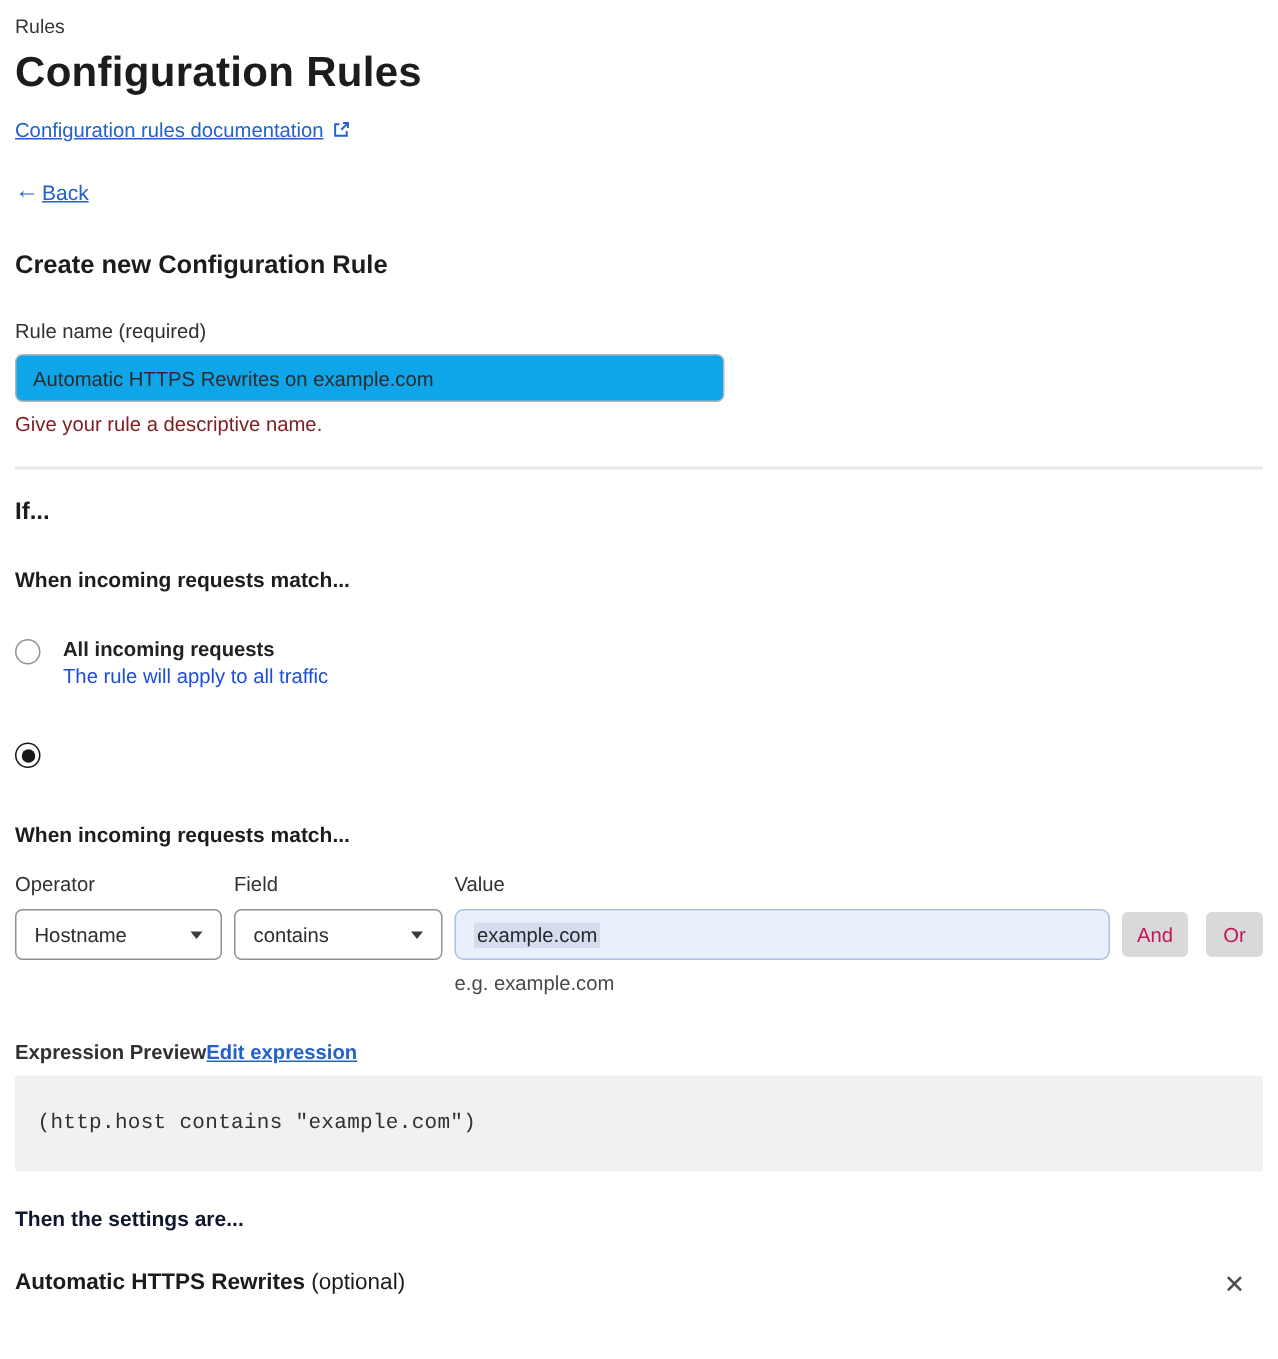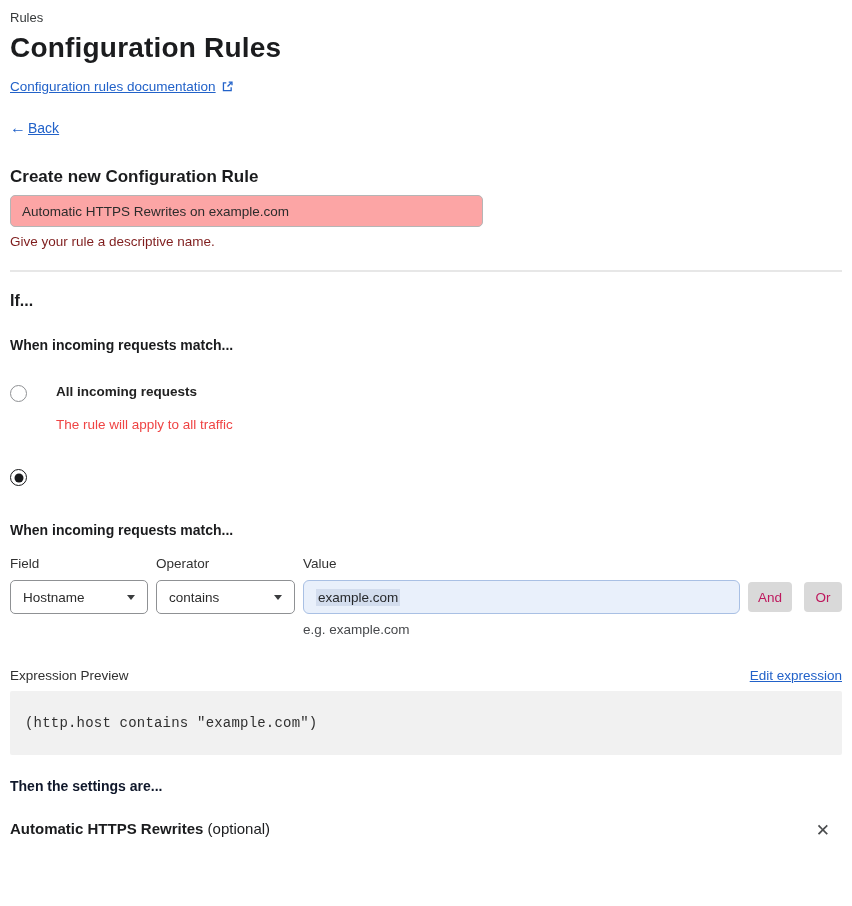--- a/index.html
+++ b/index.html
@@ -25,44 +25,44 @@
   .back-arrow { text-decoration:none; font-size:16px; margin-right:2px; }
 
   h2.section-heading { font-size:17px; font-weight:bold; margin-top:30px; color:#1b1c1e; }
 
   .field-label { margin-top:26px; font-size:13.5px; color:#313131; }
   .rule-name-input {
     margin-top:8px; width:473px; height:32px;
     border:1px solid #b5b5b5; border-radius:5px;
     padding:0 11px; font-size:13.5px; color:#2c2c2c;
     font-family:"Liberation Sans", sans-serif;
-    outline:none; display:block; background:#fca5a5;
+    outline:none; display:block; background:#0ea5e9;
   }
   .helper-text { margin-top:7px; font-size:13.5px; color:#7f1d1d; }
 
   hr.divider { border:none; border-top:2px solid #e7e7e7; margin-top:21px; }
 
   h3.if-heading { font-size:16px; font-weight:bold; margin-top:20px; color:#1b1c1e; }
   .match-heading { font-size:14px; font-weight:bold; margin-top:27px; color:#1b1c1e; }
 
   .radio-group { margin-top:31px; }
-  .radio-item { display:flex; gap:29px; margin-bottom:36px; cursor:pointer; }
+  .radio-item { display:flex; gap:15px; margin-bottom:36px; cursor:pointer; }
   .radio-circle {
     width:17px; height:17px; border-radius:50%;
     border:1px solid #8f9194; background:#fff; flex:0 0 auto; margin-top:1px;
     position:relative;
   }
   .radio-circle[data-checked="true"] { border:1.5px solid #17181a; }
   .radio-circle[data-checked="true"]::after {
     content:""; position:absolute; left:50%; top:50%;
     width:9px; height:9px; border-radius:50%;
     background:#17181a; transform:translate(-50%,-50%);
   }
   .radio-title { font-weight:bold; font-size:13.5px; color:#222; }
-  .radio-desc { font-size:13.5px; color:#ef4444; margin-top:18px; }
+  .radio-desc { font-size:13.5px; color:#1d4ed8; margin-top:3px; }
 
   .builder-heading { font-size:14px; font-weight:bold; margin-top:7px; color:#1b1c1e; }
 
   .cond-grid {
     margin-top:18px;
     display:grid;
     grid-template-columns:138px 139px 1fr 44px 42px;
     column-gap:8px;
     align-items:end;
   }
@@ -84,21 +84,21 @@
   .value-box .value-text { background:#d3ddee; padding:1px 2px; }
   .gray-btn {
     height:30px; border:none; border-radius:4px; background:#d9d9d9;
     font-size:13.5px; color:#be185d; cursor:pointer;
     font-family:"Liberation Sans", sans-serif;
     margin-bottom:2px;
   }
   .gray-btn.or { margin-left:4px; }
   .eg-helper { grid-column:3; font-size:13.5px; color:#47494c; padding-top:8px; }
 
-  .expr-row { margin-top:31px; display:flex; justify-content:space-between; align-items:baseline; }
+  .expr-row { margin-top:31px; display:flex; justify-content:flex-start; align-items:baseline;font-weight:bold; }
   .expr-label { font-size:13.5px; color:#313131; }
   .expr-edit { font-size:13.5px; }
   .code-block {
     margin-top:8px; background:#f1f1f1; border-radius:2px;
     padding:24px 15px; font-family:"Liberation Mono","DejaVu Sans Mono",monospace;
     font-size:14px; color:#303030; letter-spacing:0.2px;
   }
 
   .then-heading { font-size:14px; font-weight:bold; margin-top:23px; color:#0f172a; }
 
@@ -131,20 +131,21 @@
     </span>
   </div>
 
   <div class="back-row">
     <span class="back-arrow">←</span>
     <a class="link">Back</a>
   </div>
 
   <h2 class="section-heading">Create new Configuration Rule</h2>
 
+  <div class="field-label">Rule name (required)</div>
   <input class="rule-name-input" type="text" value="Automatic HTTPS Rewrites on example.com" style="">
   <div class="helper-text">Give your rule a descriptive name.</div>
 
   <hr class="divider">
 
   <h3 class="if-heading">If...</h3>
   <div class="match-heading">When incoming requests match...</div>
 
   <div class="radio-group">
     <div class="radio-item">
@@ -155,22 +156,22 @@
       </span>
     </div>
     <div class="radio-item">
       <span class="radio-circle" data-checked="true"></span>
     </div>
   </div>
 
   <div class="builder-heading">When incoming requests match...</div>
 
   <div class="cond-grid">
+    <div class="cond-label">Operator</div>
     <div class="cond-label">Field</div>
-    <div class="cond-label">Operator</div>
     <div class="cond-label">Value</div>
     <div></div>
     <div></div>
 
     <div class="select-box">
       <span>Hostname</span>
       <span class="chevron"></span>
     </div>
     <div class="select-box">
       <span>contains</span>

